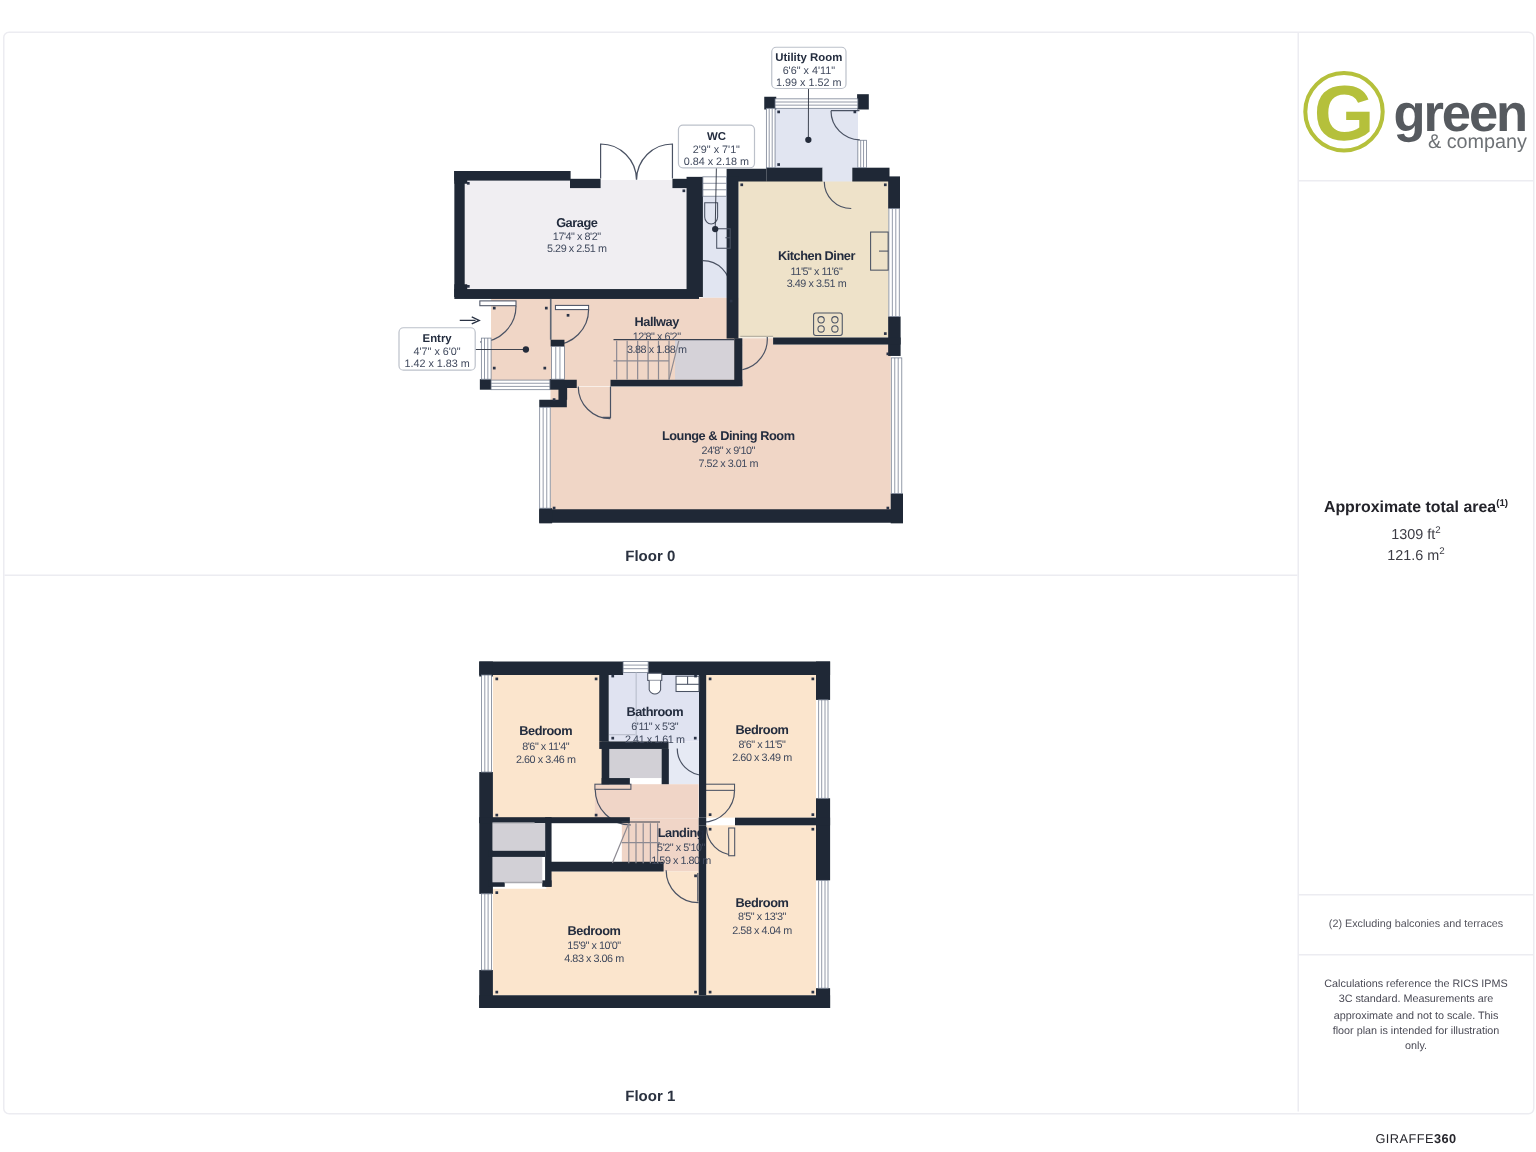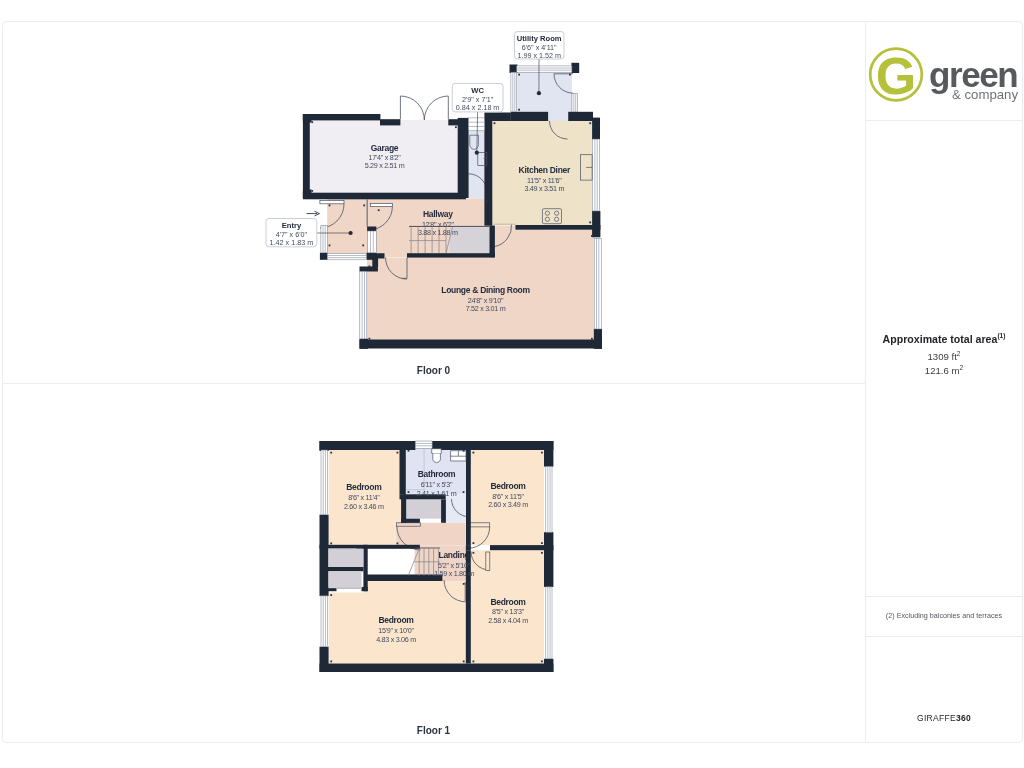--- a/index.html
+++ b/index.html
@@ -501,16 +501,17 @@
 <div class="sbtxt" style="left:866px;top:350px;width:156px;font-size:9.6px;color:#3c3c44;">1309 ft<span style="font-size:6.5px;vertical-align:super;">2</span></div>
 
 <div class="sbtxt" style="left:866px;top:364px;width:156px;font-size:9.6px;color:#3c3c44;">121.6 m<span style="font-size:6.5px;vertical-align:super;">2</span></div>
 
 <div class="abs" style="left:866px;top:596px;width:156px;height:1px;background:#ececf1;"></div>
 
 <div class="sbtxt" style="left:866px;top:611px;width:156px;font-size:7.2px;color:#55555e;">(2) Excluding balconies and terraces</div>
 
 <div class="abs" style="left:866px;top:636px;width:156px;height:1px;background:#ececf1;"></div>
 
-
-<div class="sbtxt" style="left:866px;top:713px;width:156px;font-size:8.5px;letter-spacing:0.3px;color:#26262c;">GIRAFFE<b>360</b></div>
+<div class="sbtxt" style="left:872px;top:651px;width:144px;font-size:7.2px;line-height:10.3px;color:#4a4a55;">Calculations reference the RICS IPMS<br>3C standard. Measurements are<br>approximate and not to scale. This<br>floor plan is intended for illustration<br>only.</div>
+
+<div class="sbtxt" style="left:866px;top:754px;width:156px;font-size:8.5px;letter-spacing:0.3px;color:#26262c;">GIRAFFE<b>360</b></div>
 
 </div>
 
 </body></html>

